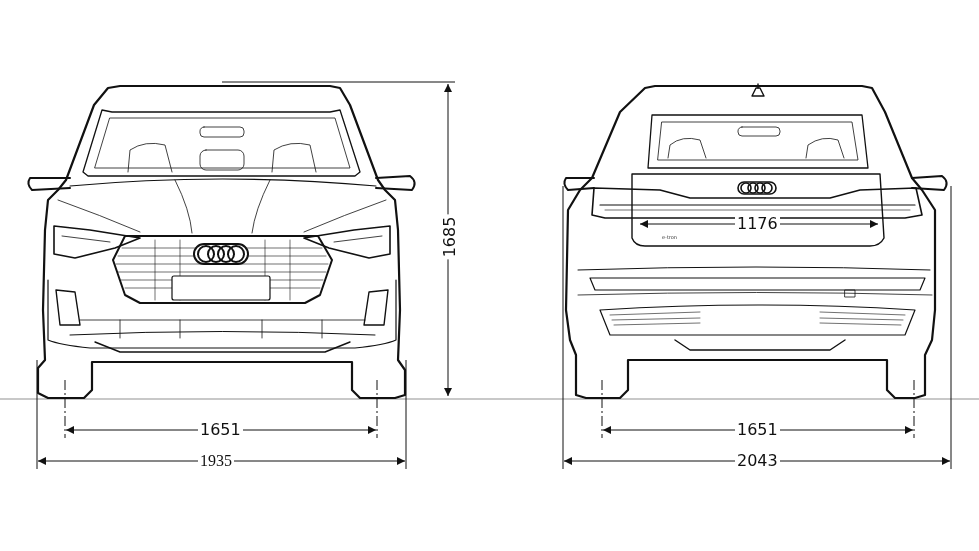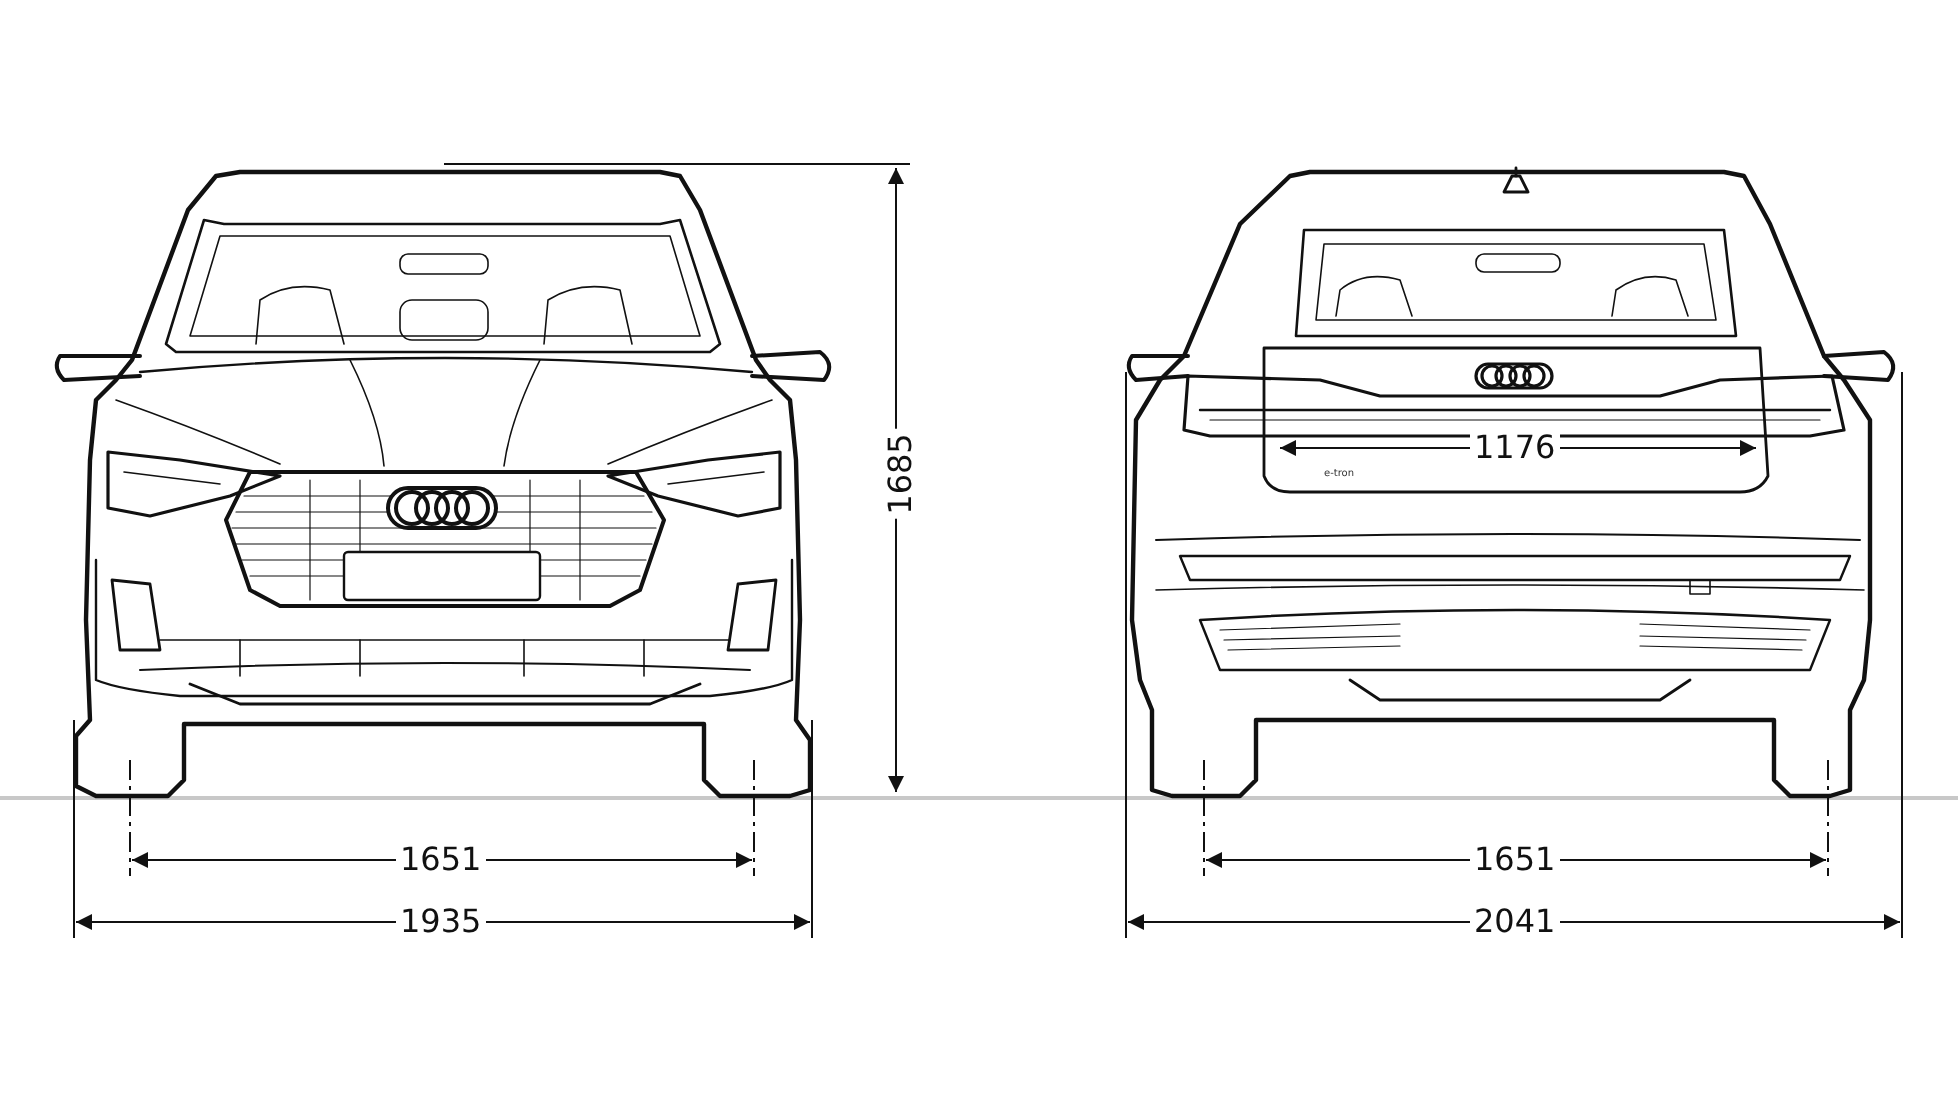--- a/index.html
+++ b/index.html
@@ -146,18 +146,18 @@
     <line x1="602" y1="380" x2="602" y2="438" stroke-width="1" stroke-dasharray="10,3,2,3"></line>
     <line x1="914" y1="380" x2="914" y2="438" stroke-width="1" stroke-dasharray="10,3,2,3"></line>
     <line x1="603" y1="430" x2="913" y2="430" stroke-width="1" marker-start="url(#arr)" marker-end="url(#arr)"></line>
     <line x1="563" y1="186" x2="563" y2="469" stroke-width="1"></line>
     <line x1="951" y1="186" x2="951" y2="469" stroke-width="1"></line>
     <line x1="564" y1="461" x2="950" y2="461" stroke-width="1" marker-start="url(#arr)" marker-end="url(#arr)"></line>
   </g>
 </svg>
 
 <div class="dim-label" style="left:198px; top:421px;">1651</div>
-<div class="dim-label" style="left:198px; top:452px;">1935</div>
+<div class="dim-label" style="left:198px; top:452px;font-family:Liberation Serif, serif;">1935</div>
 <div class="dim-label vert" style="left:428px; top:228px;">1685</div>
 <div class="dim-label" style="left:735px; top:215px;">1176</div>
 <div class="dim-label" style="left:735px; top:421px;">1651</div>
-<div class="dim-label" style="left:735px; top:452px;">2041</div>
+<div class="dim-label" style="left:735px; top:452px;">2043</div>
 <div style="position:absolute; left:662px; top:234px; font-size:5px; color:#333;">e-tron</div>
 
 </body></html>

